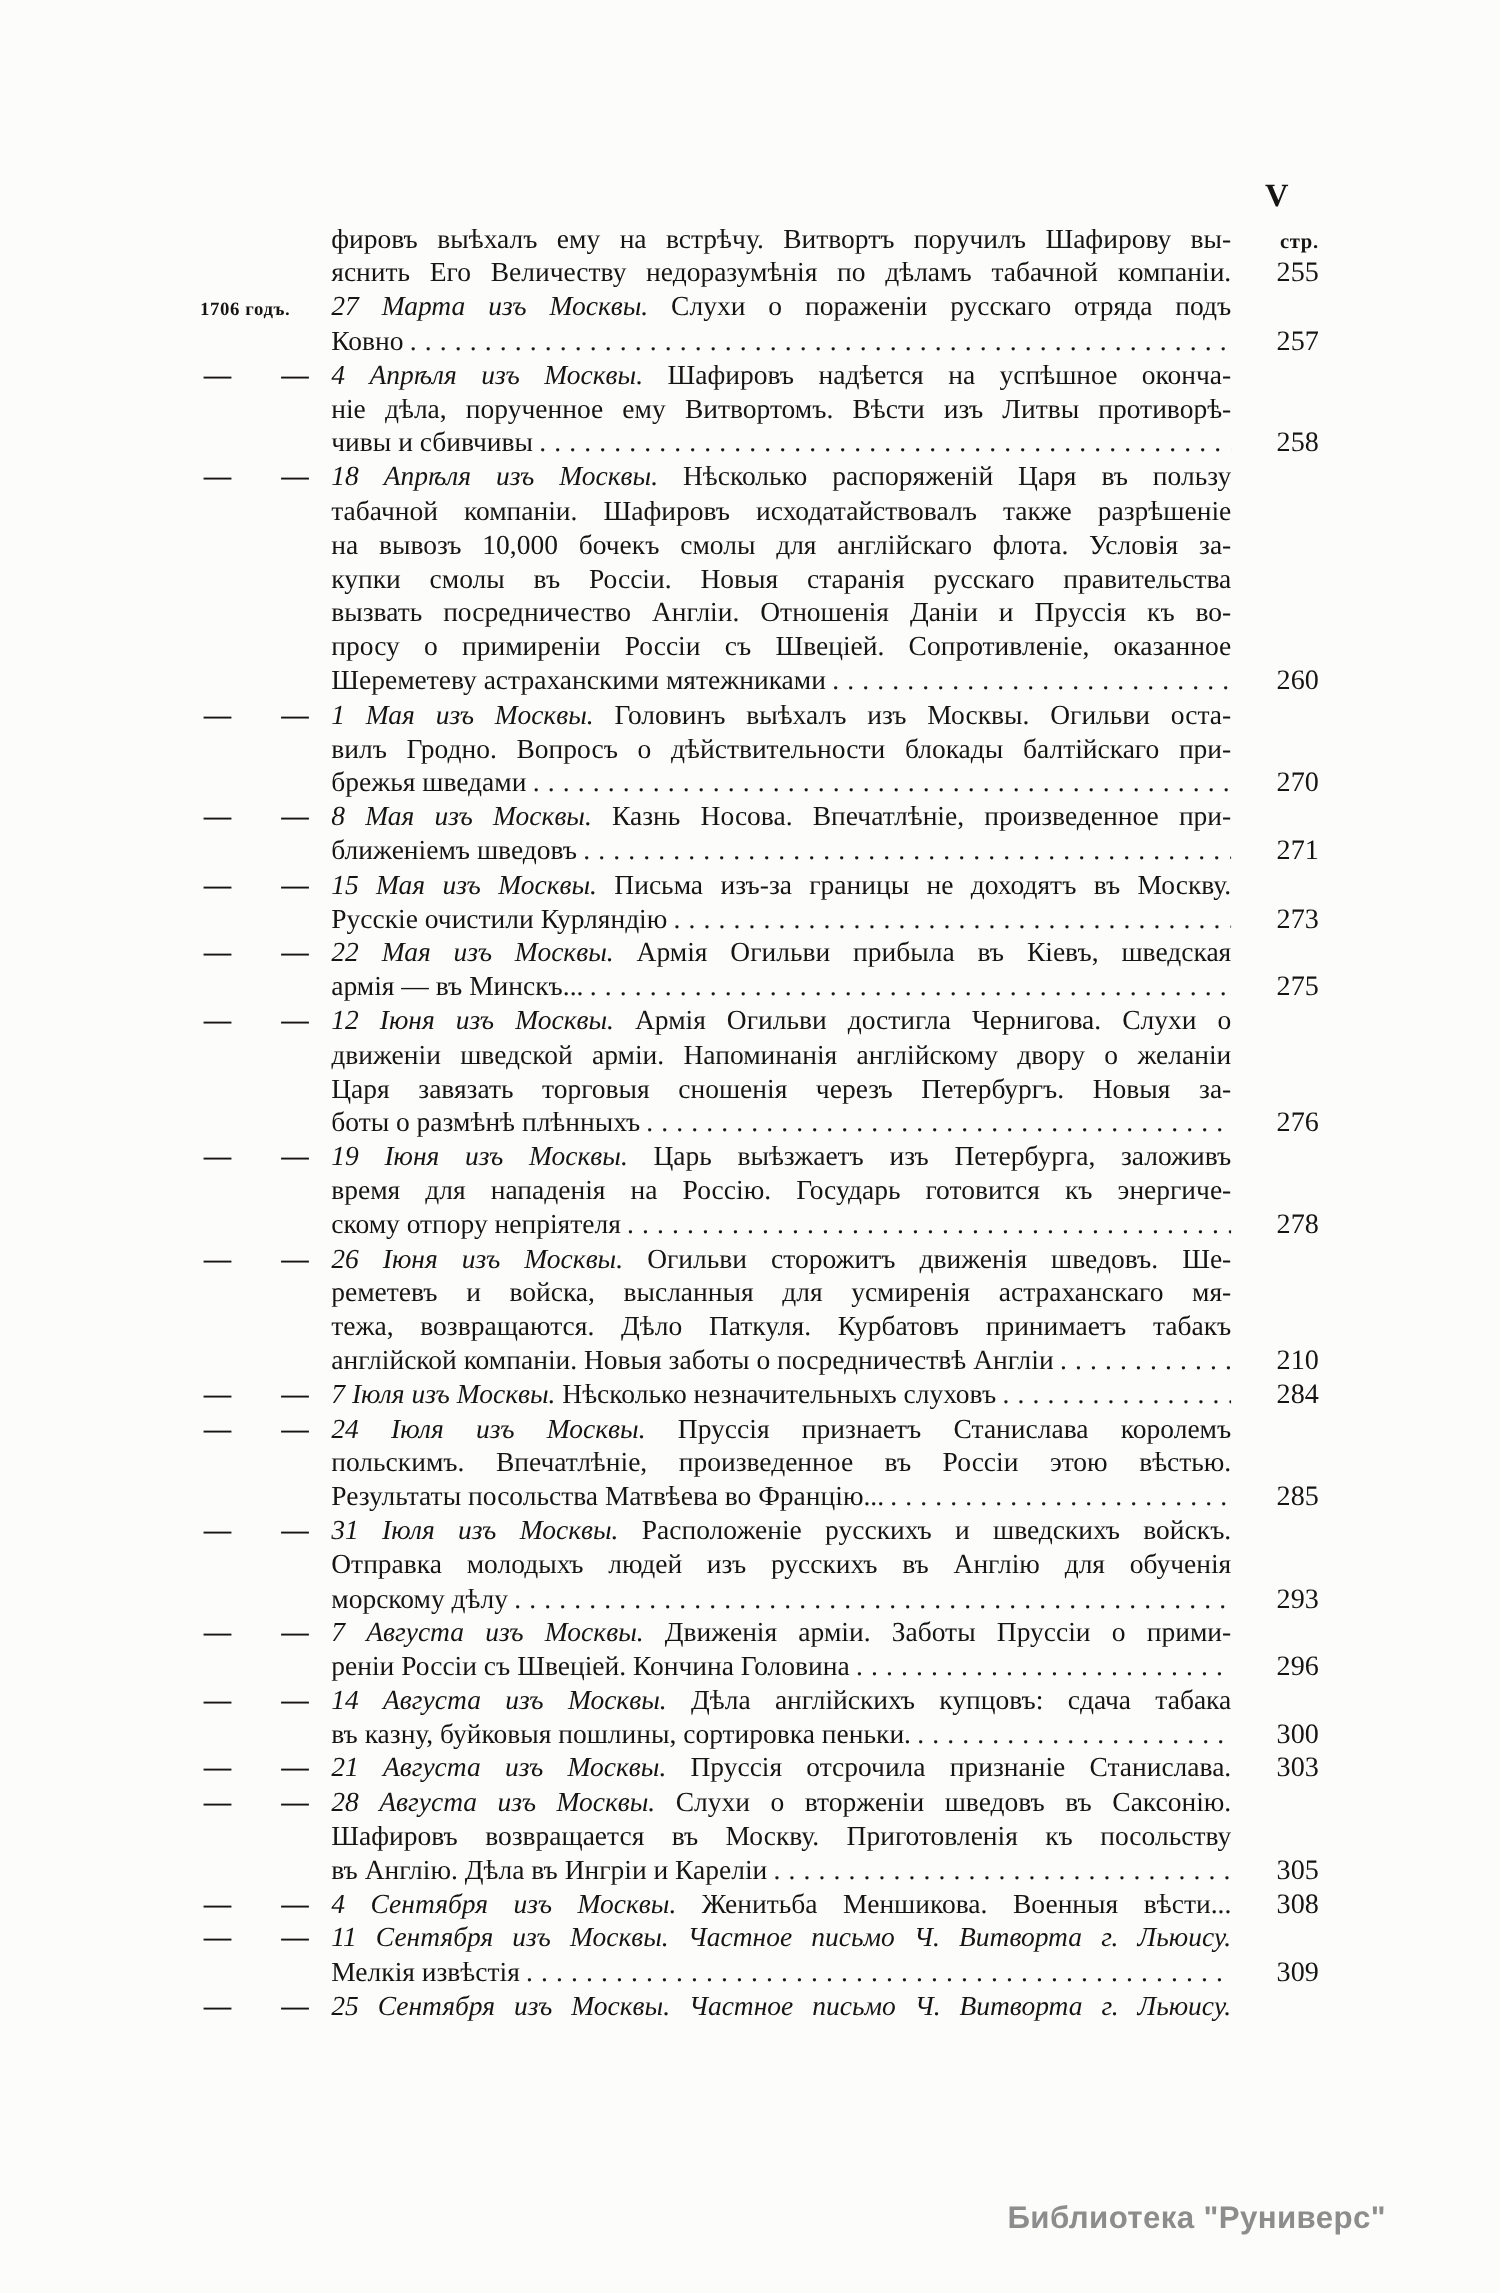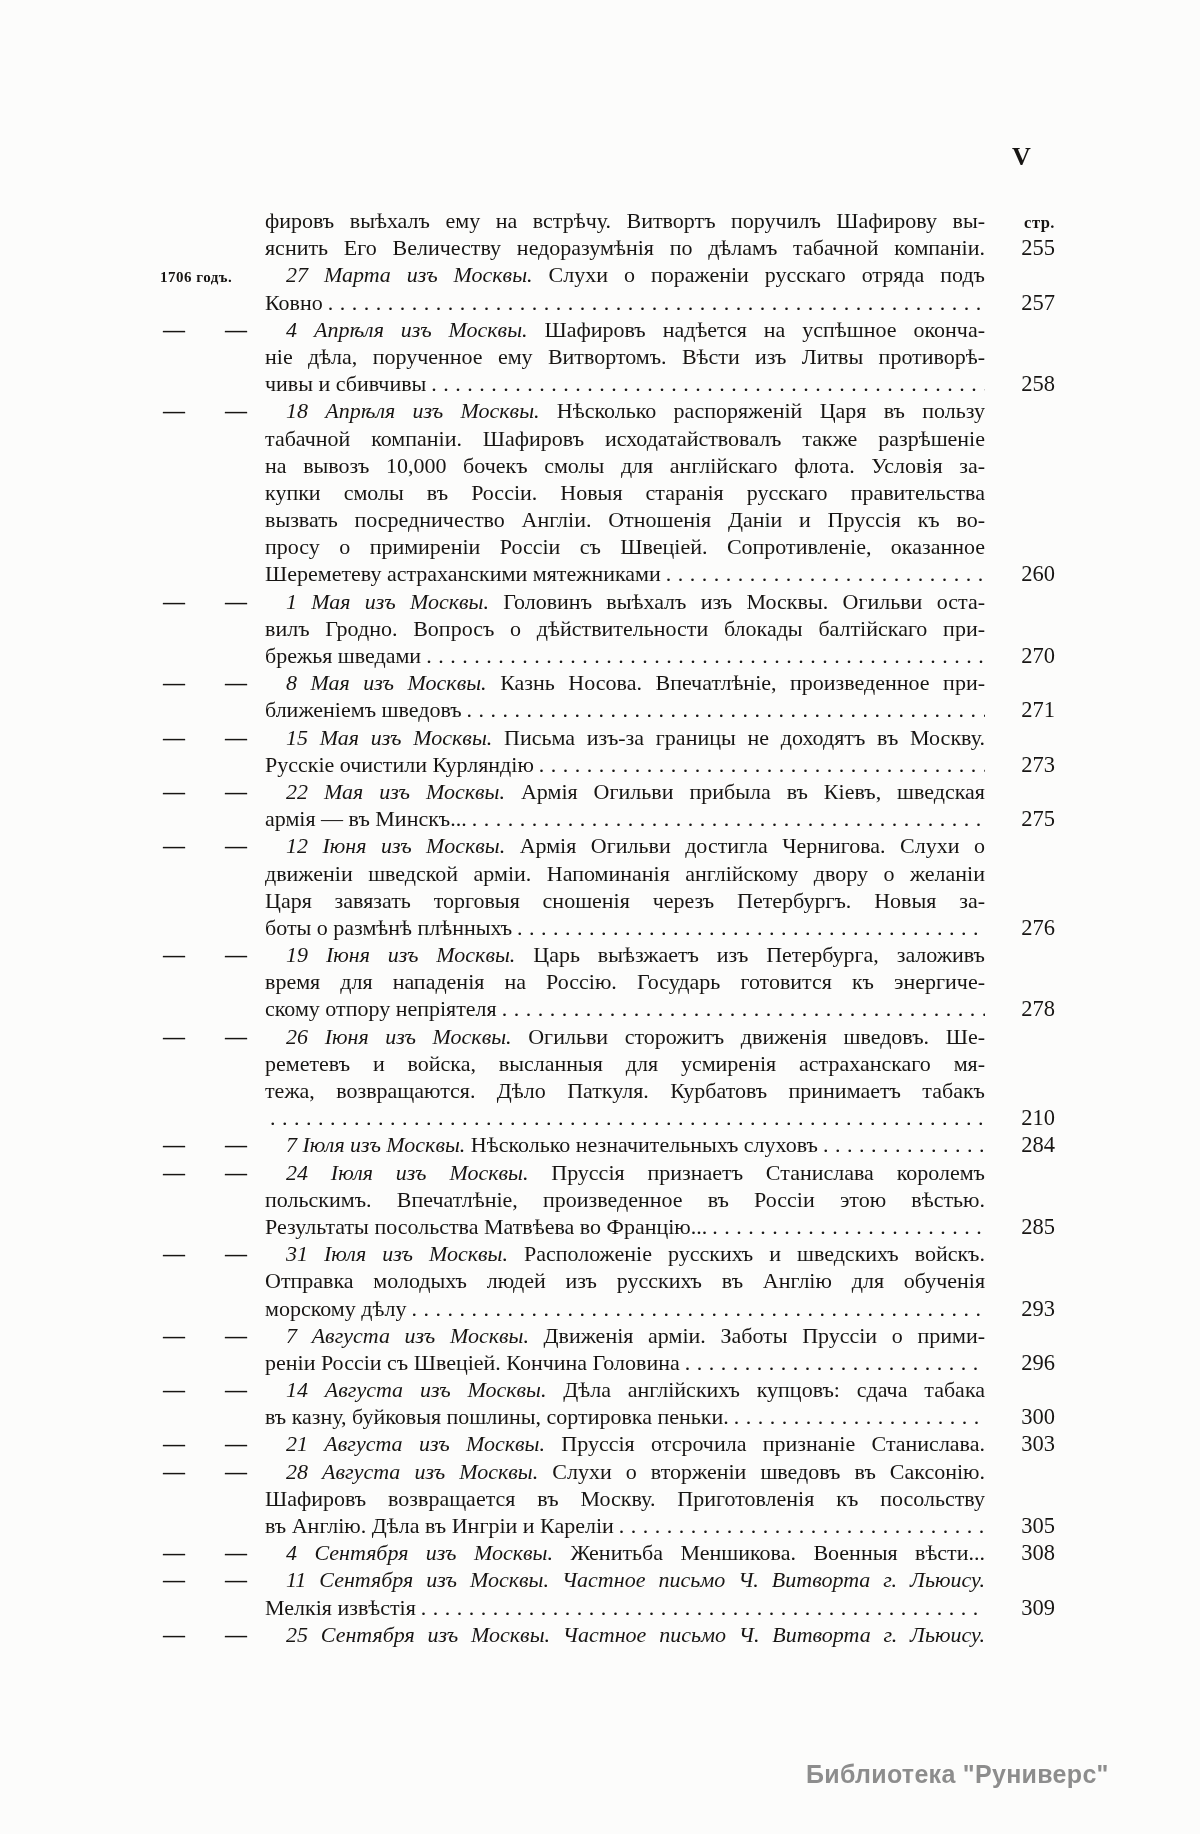--- a/index.html
+++ b/index.html
@@ -1,29 +1,29 @@
 <!DOCTYPE html>
 <html><head>
 <meta charset="utf-8">
 <style>
   html,body{margin:0;padding:0;background:#ffffff;}
   .page{position:relative;width:1200px;height:1834px;background:#fcfcfb;
         font-family:"Liberation Serif","DejaVu Serif",serif;color:#171513;overflow:hidden;}
   .roman{position:absolute;top:142px;left:1012px;font-weight:bold;font-size:26px;letter-spacing:1px;}
-  .toc{position:absolute;left:130px;top:208px;width:925px;}
+  .toc{position:absolute;left:130px;top:178px;width:925px;}
   .line{display:flex;align-items:baseline;height:27.2px;font-size:22px;white-space:nowrap;}
   .margin{width:135px;flex:none;display:flex;align-items:baseline;}
   .year{margin-left:30px;font-weight:bold;letter-spacing:.5px;font-size:15px;}
   .d1{margin-left:33px;font-weight:bold;}
   .d2{margin-left:40px;font-weight:bold;}
   .body{flex:1;min-width:0;overflow:hidden;}
   .body.just{text-align:justify;text-align-last:justify;white-space:normal;}
   .body.flexrow{display:flex;align-items:baseline;}
   .flexrow .rm,.flexrow .it{white-space:pre;flex:none;}
-  .it{font-style:italic;margin-left:21px;}
+  .it{font-style:italic;}
   .rm{}
   .leader{flex:1;overflow:hidden;white-space:nowrap;letter-spacing:6.5px;margin-left:5px;color:#1c1a18;}
   .pagecol{width:70px;flex:none;text-align:right;font-size:22.5px;}
   .pagecol.hdr{font-size:16.5px;font-weight:bold;letter-spacing:.5px;}
   .watermark{position:absolute;left:806px;top:1760px;
              font-family:"Liberation Sans","DejaVu Sans",sans-serif;
              font-size:25px;font-weight:bold;color:#8d8d8d;letter-spacing:.3px;}
 </style>
 </head>
 <body>
@@ -248,20 +248,21 @@
         <span class="pagecol"></span>
       </div>
       <div class="line">
         <span class="margin"></span>
         <span class="body just"><span class="rm">тежа, возвращаются. Дѣло Паткуля. Курбатовъ принимаетъ табакъ</span></span>
         <span class="pagecol"></span>
       </div>
       <div class="line">
         <span class="margin"></span>
         <span class="body flexrow">
+          <span class="rm">англійской компаніи. Новыя заботы о посредничествѣ Англіи</span>
           <span class="leader">..........................................................................................</span>
         </span>
         <span class="pagecol">210</span>
       </div>
       <div class="line">
         <span class="margin">
           <span class="d1">—</span>
           <span class="d2">—</span>
         </span>
         <span class="body flexrow">

